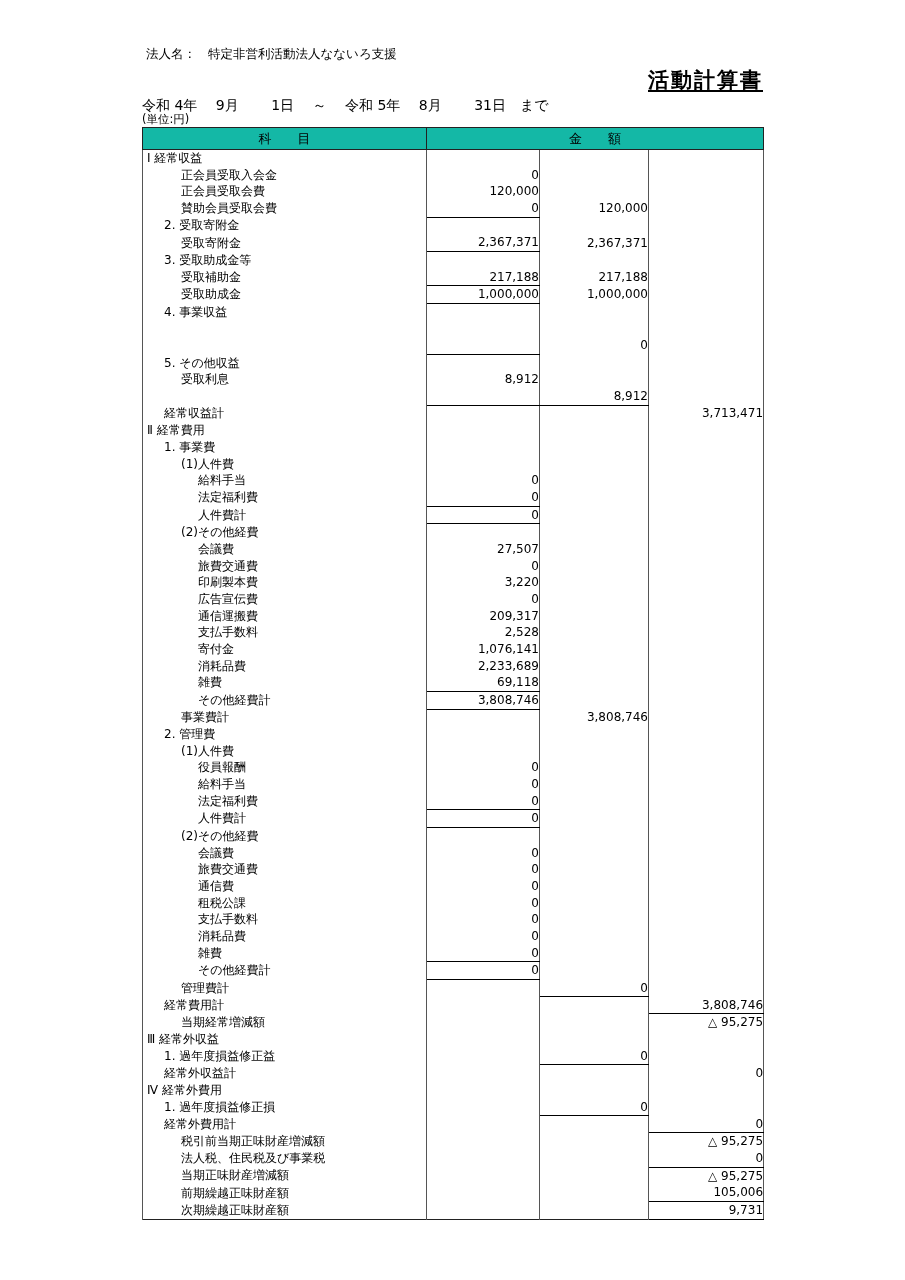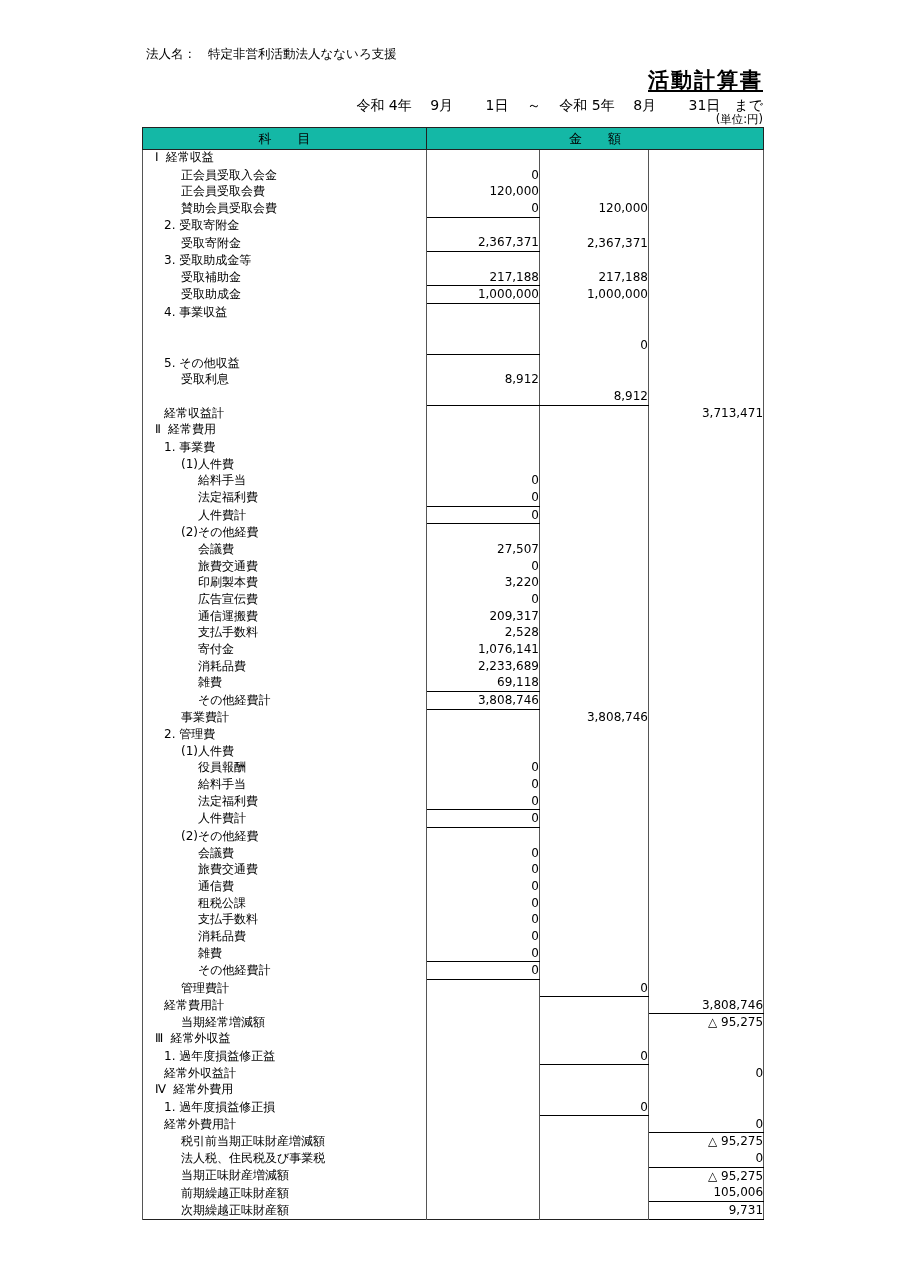--- a/index.html
+++ b/index.html
@@ -7,42 +7,42 @@
     width:905px;height:1280px;background:#ffffff;position:relative;
     font-family:"DejaVu Sans","Liberation Sans",sans-serif;color:#000;
   }
   .corp-line{position:absolute;top:46px;left:146px;font-size:12.5px;white-space:nowrap;}
   .corp-line .corp-name{margin-left:12px;margin-top:7px;}
   .doc-title{
     position:absolute;top:66px;left:142px;width:621px;text-align:right;
     font-size:21px;font-weight:bold;letter-spacing:2px;
     text-decoration:underline;text-underline-offset:3px;text-decoration-thickness:2px;
   }
-  .period-line{position:absolute;top:97px;left:142px;width:621px;text-align:right;font-size:14px;white-space:pre;}
-  .unit-line{position:absolute;top:112px;left:142px;width:621px;text-align:right;font-size:11.5px;}
+  .period-line{position:absolute;top:97px;left:142px;width:621px;text-align:left;font-size:14px;white-space:pre;}
+  .unit-line{position:absolute;top:112px;left:142px;width:621px;font-size:11.5px;}
   table.stmt{
     position:absolute;top:127px;left:142px;width:621px;
     border-collapse:collapse;table-layout:fixed;
     border:1.5px solid #222;
   }
   table.stmt col.c-label{width:284px;}
   table.stmt col.c-d{width:113px;}
   table.stmt col.c-s{width:109px;}
   table.stmt col.c-t{width:115px;}
   table.stmt th{
     background:#14b8a6;border:1.2px solid #222;
     font-weight:normal;font-size:13px;height:21px;padding:0;text-align:center;white-space:pre;
   }
   table.stmt td{
     border-left:1px solid #555;border-right:1px solid #555;
     height:16.65px;line-height:16.65px;padding:0;font-size:12px;
     overflow:hidden;white-space:nowrap;
   }
   td.lbl{font-size:12.3px;}
-  td.lbl.i0{padding-left:12px;font-family:Liberation Mono, monospace;}
+  td.lbl.i0{padding-left:4px;}
   td.lbl.i1{padding-left:21px;}
   td.lbl.i2{padding-left:38px;}
   td.lbl.i3{padding-left:55px;margin-left:35px;}
   td.num{text-align:right;padding-right:4px;}
   td.bb{border-bottom:1.8px solid #000;}
 </style>
 </head>
 <body>
 
 <div class="corp-line">

